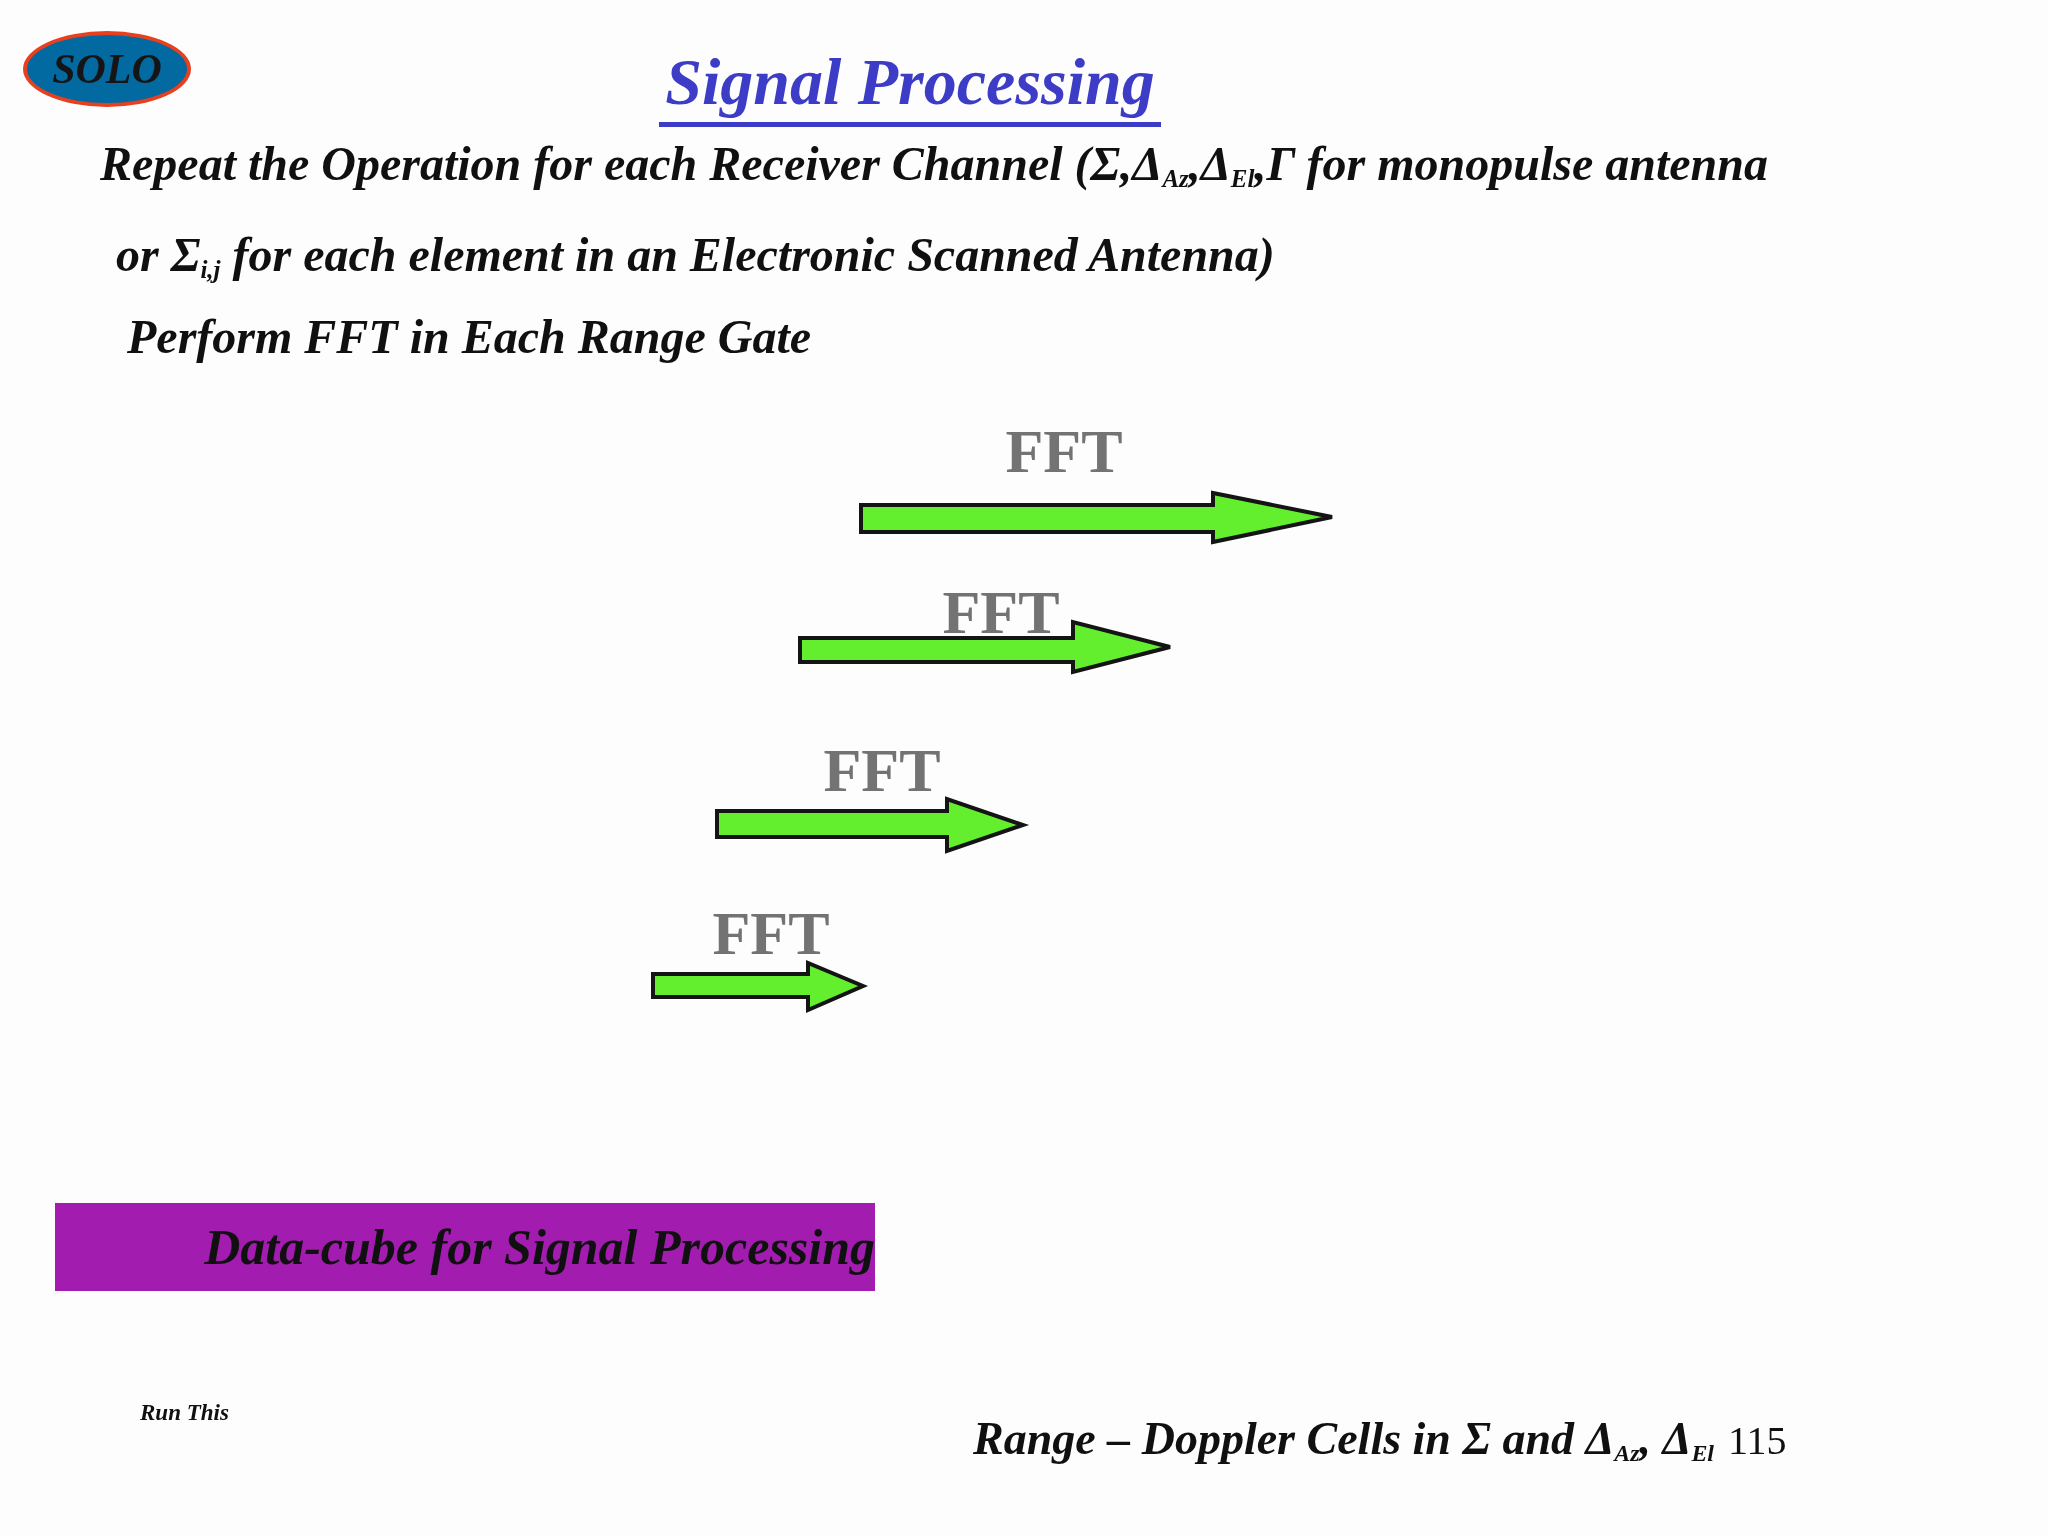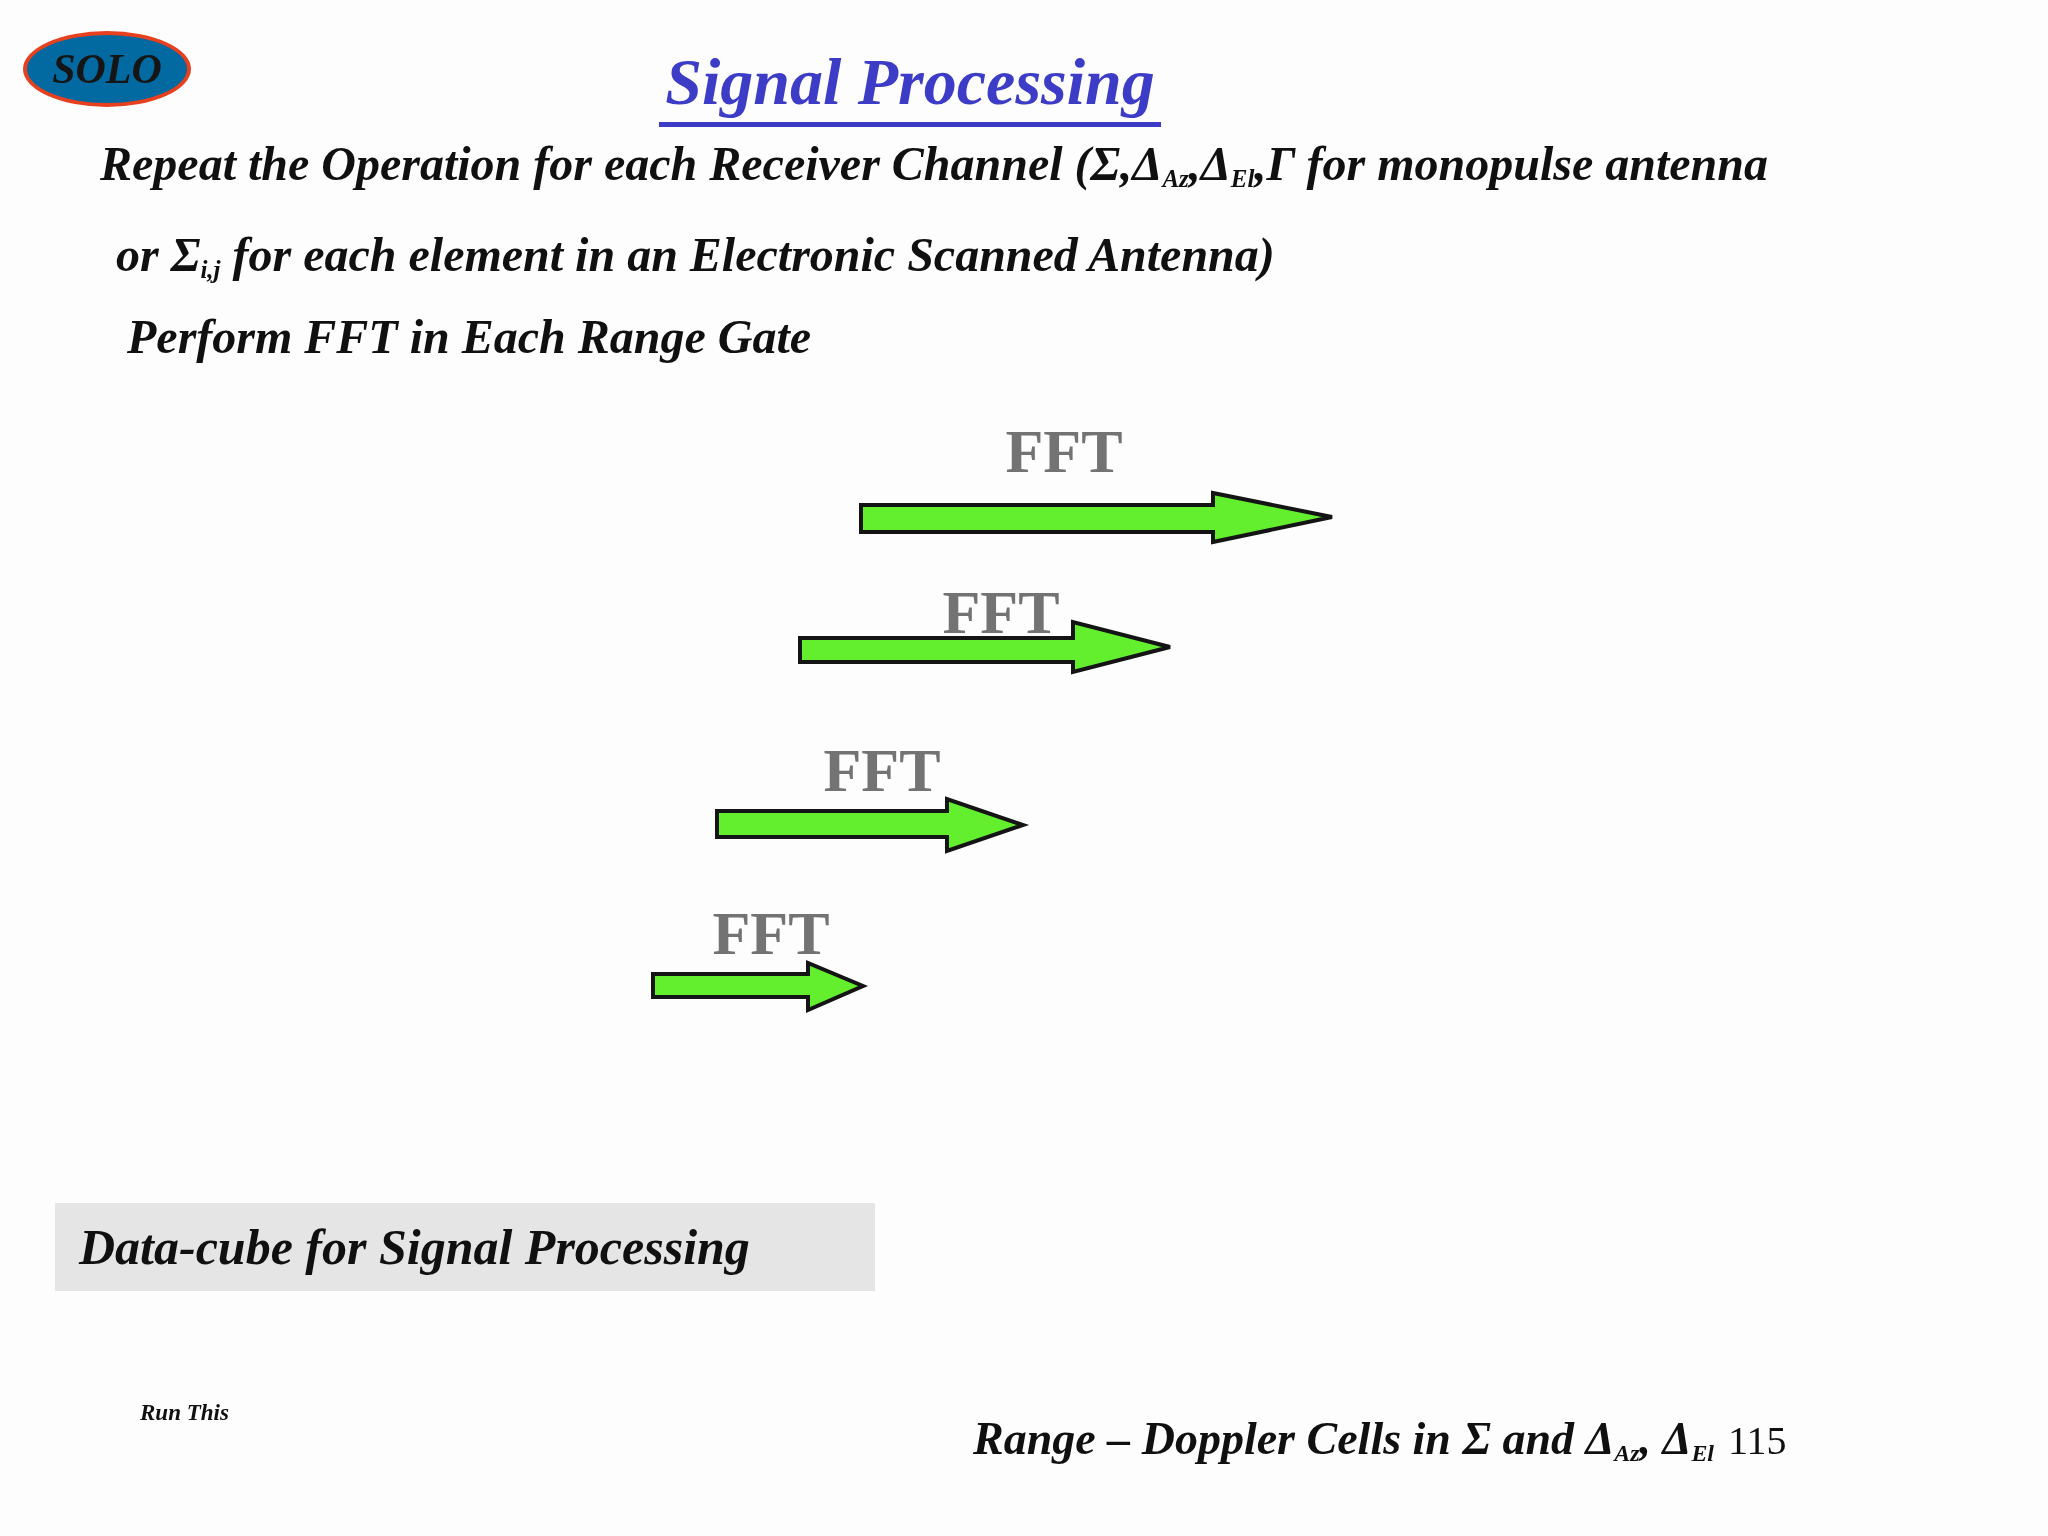--- a/index.html
+++ b/index.html
@@ -98,21 +98,21 @@
       <polygon points="717,811 947,811 947,799 1023,825 947,851 947,837 717,837" fill="#63EE2E" stroke="#141414" stroke-width="4" stroke-linejoin="miter"></polygon>
       <polygon points="653,974 808,974 808,963 863,986 808,1010 808,997 653,997" fill="#63EE2E" stroke="#141414" stroke-width="4" stroke-linejoin="miter"></polygon>
     </svg>
   <div id="label-layer">
       <div class="fft-label" style="left: 1064px; top: 420px;">FFT</div>
       <div class="fft-label" style="left: 1001px; top: 581px;">FFT</div>
       <div class="fft-label" style="left: 882px; top: 739px;">FFT</div>
       <div class="fft-label" style="left: 771px; top: 902px;">FFT</div>
     </div>
 
-  <div class="datacube" style="background: #e5e5e5;">
+  <div class="datacube" style="background: #a21caf; justify-content: flex-end;">
     <span>Data-cube for Signal Processing</span>
   </div>
 
   <div class="run-this">Run This</div>
 
   <div class="caption"><span>Range – Doppler Cells in Σ and Δ</span><span class="sub">Az</span><span>, Δ</span><span class="sub">El</span><span class="page-number">115</span></div>
 
 </div>
 
 </body></html>

